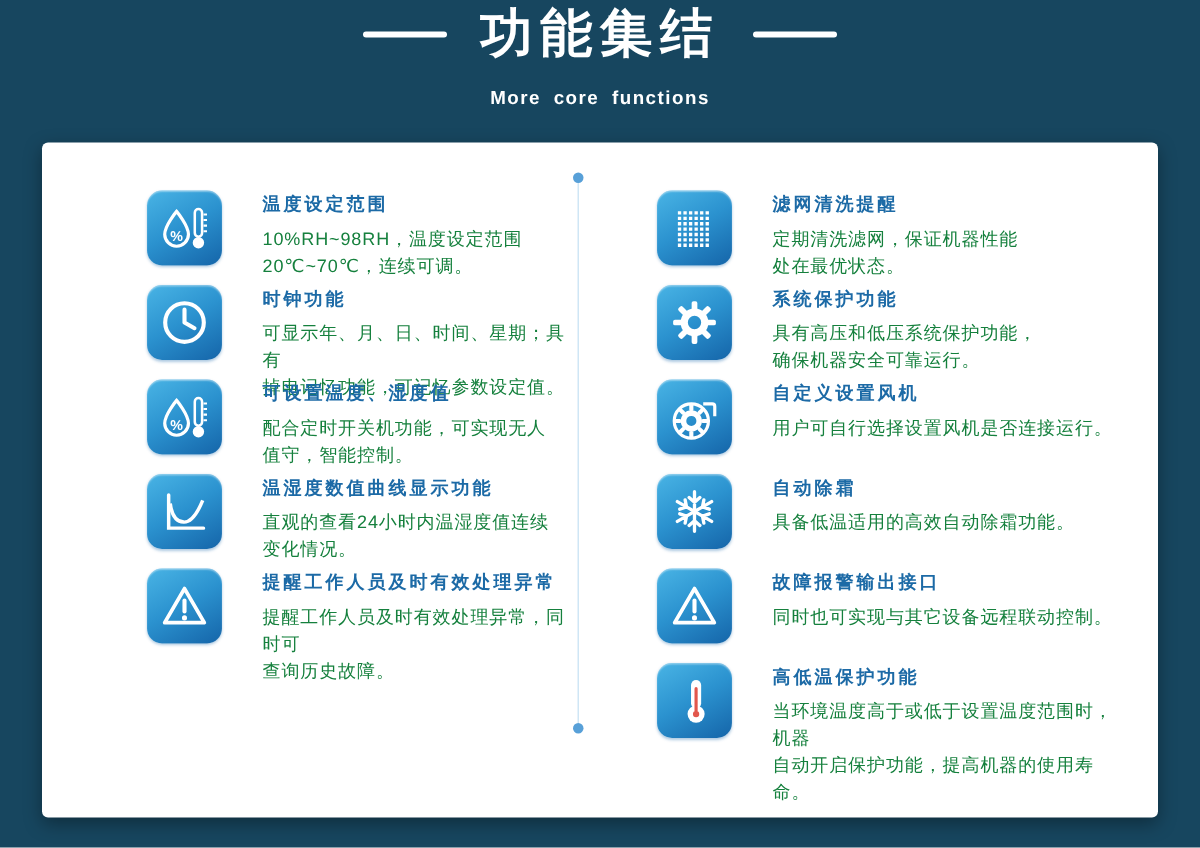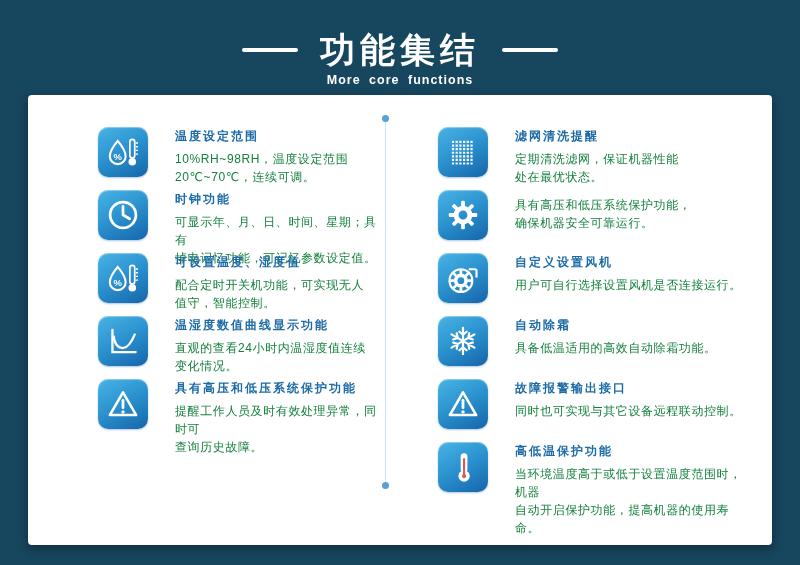--- a/index.html
+++ b/index.html
@@ -2,27 +2,27 @@
 <html><head>
 <meta charset="utf-8">
 <style>
   html,body{margin:0;padding:0;}
   body{
     width:800px;height:565px;position:relative;overflow:hidden;
     background:#17465f;
     font-family:"Liberation Sans","DejaVu Sans",sans-serif;
   }
   
-  .header{position:absolute;top:0;left:0;width:800px;text-align:center;padding-top:27px;}
+  .header{position:absolute;top:0;left:0;width:800px;text-align:center;padding-top:0;}
   .title-row{display:flex;align-items:center;justify-content:center;}
   .dash{width:56px;height:4px;background:#ffffff;border-radius:2px;margin:0 22px;}
   .page-title{
     margin:0;color:#ffffff;font-size:35px;font-weight:bold;letter-spacing:5px;line-height:1.3;
   }
-  .subtitle{margin-top:0;color:#ffffff;font-size:12.5px;font-weight:bold;letter-spacing:1px;word-spacing:4px;}
+  .subtitle{margin-top:12px;color:#ffffff;font-size:12.5px;font-weight:bold;letter-spacing:1px;word-spacing:4px;}
   
   .card{
     position:absolute;left:28px;top:95px;width:744px;height:450px;
     background:#ffffff;border-radius:4px;
     box-shadow:0 4px 12px rgba(0,0,0,.35);
   }
   .col{position:absolute;top:32px;}
   .col-left{left:70px;width:290px;}
   .col-right{left:410px;width:310px;}
   .feature{display:flex;align-items:flex-start;height:63px;}
@@ -130,21 +130,21 @@
 
     <div class="feature">
       <div class="icon-tile">
         <svg viewBox="0 0 36 36" width="38" height="38">
           <path d="M18 7L30.5 28.5H5.5Z" fill="none" stroke="#fff" stroke-width="2.4" stroke-linejoin="round"></path>
           <path d="M18 14.5v7" stroke="#fff" stroke-width="2.6" stroke-linecap="round"></path>
           <circle cx="18" cy="25.5" r="1.6" fill="#fff"></circle>
         </svg>
       </div>
       <div class="feature-text">
-        <div class="feature-title">具有高压和低压系统保护功能</div>
+        <div class="feature-title">提醒工作人员及时有效处理异常</div>
         <div class="feature-desc">提醒工作人员及时有效处理异常，同时可
 查询历史故障。</div>
       </div>
     </div>
 
   </div>
 
   <div class="col col-right">
 
     <div class="feature">
@@ -172,20 +172,21 @@
             <rect x="16.2" y="4.5" width="3.6" height="6" rx="1.2" transform="rotate(135 18 18)"></rect>
             <rect x="16.2" y="4.5" width="3.6" height="6" rx="1.2" transform="rotate(180 18 18)"></rect>
             <rect x="16.2" y="4.5" width="3.6" height="6" rx="1.2" transform="rotate(225 18 18)"></rect>
             <rect x="16.2" y="4.5" width="3.6" height="6" rx="1.2" transform="rotate(270 18 18)"></rect>
             <rect x="16.2" y="4.5" width="3.6" height="6" rx="1.2" transform="rotate(315 18 18)"></rect>
           </g>
           <path d="M18 9.2a8.8 8.8 0 1 0 0 17.6a8.8 8.8 0 1 0 0-17.6Zm0 4.6a4.2 4.2 0 1 1 0 8.4a4.2 4.2 0 1 1 0-8.4Z" fill="#fff" fill-rule="evenodd"></path>
         </svg>
       </div>
       <div class="feature-text">
+        <div class="feature-title">系统保护功能</div>
         <div class="feature-desc">具有高压和低压系统保护功能，
 确保机器安全可靠运行。</div>
       </div>
     </div>
 
     <div class="feature">
       <div class="icon-tile">
         <svg viewBox="0 0 36 36" width="38" height="38">
           <circle cx="16" cy="20.5" r="10.8" fill="none" stroke="#fff" stroke-width="2"></circle>
           <path d="M23.5 9.7h5.7a1.6 1.6 0 0 1 1.6 1.6v6.2" fill="none" stroke="#fff" stroke-width="2"></path>

